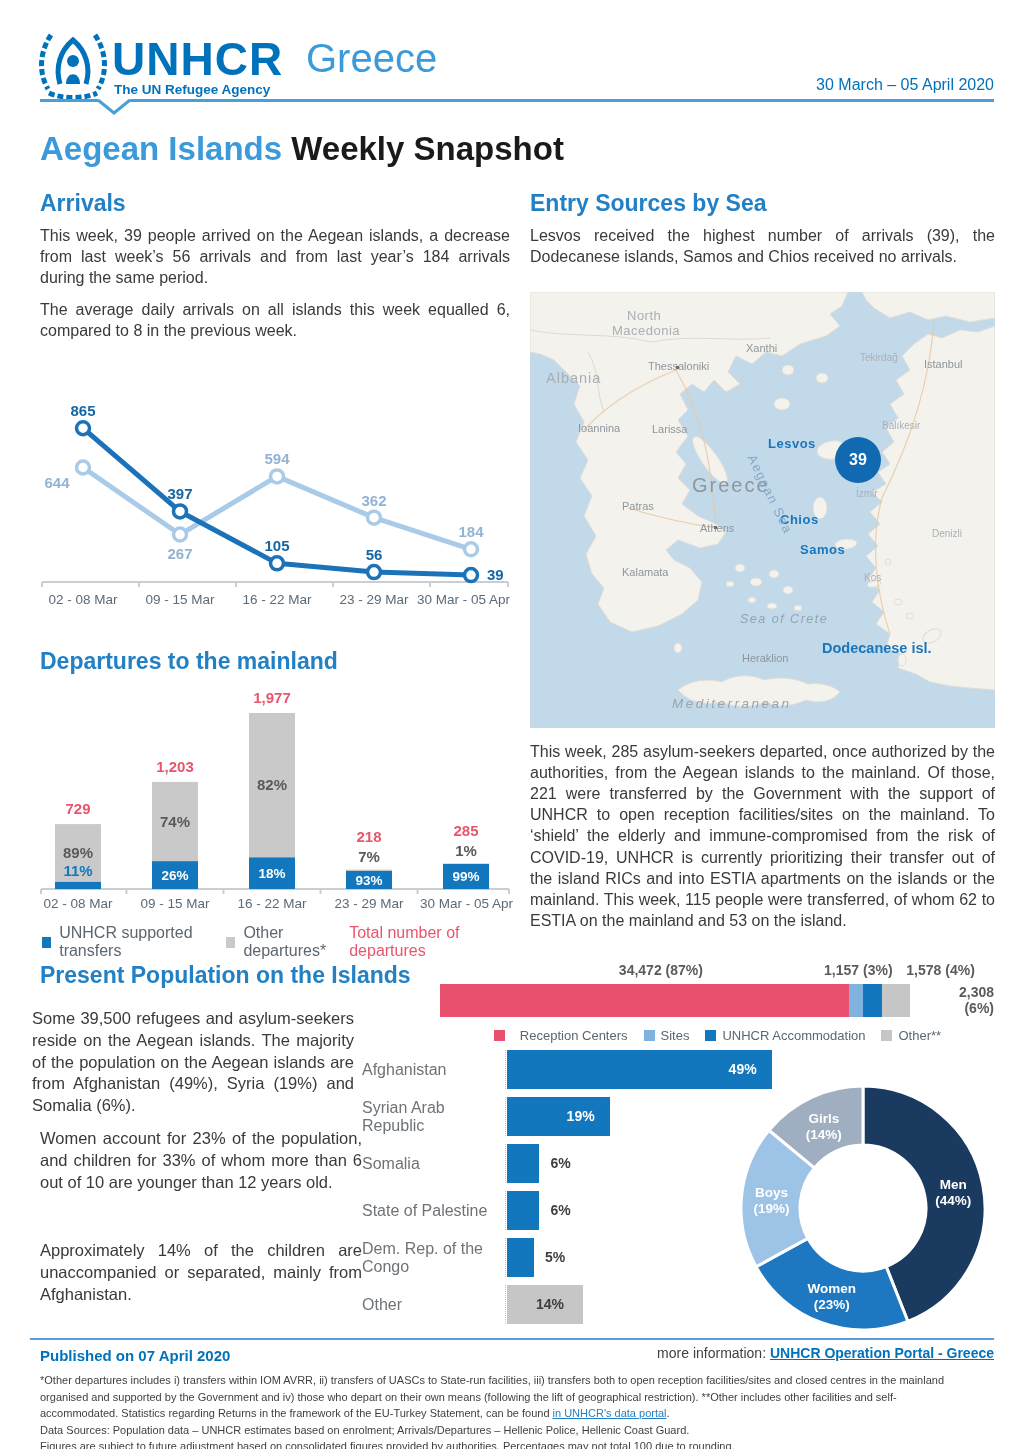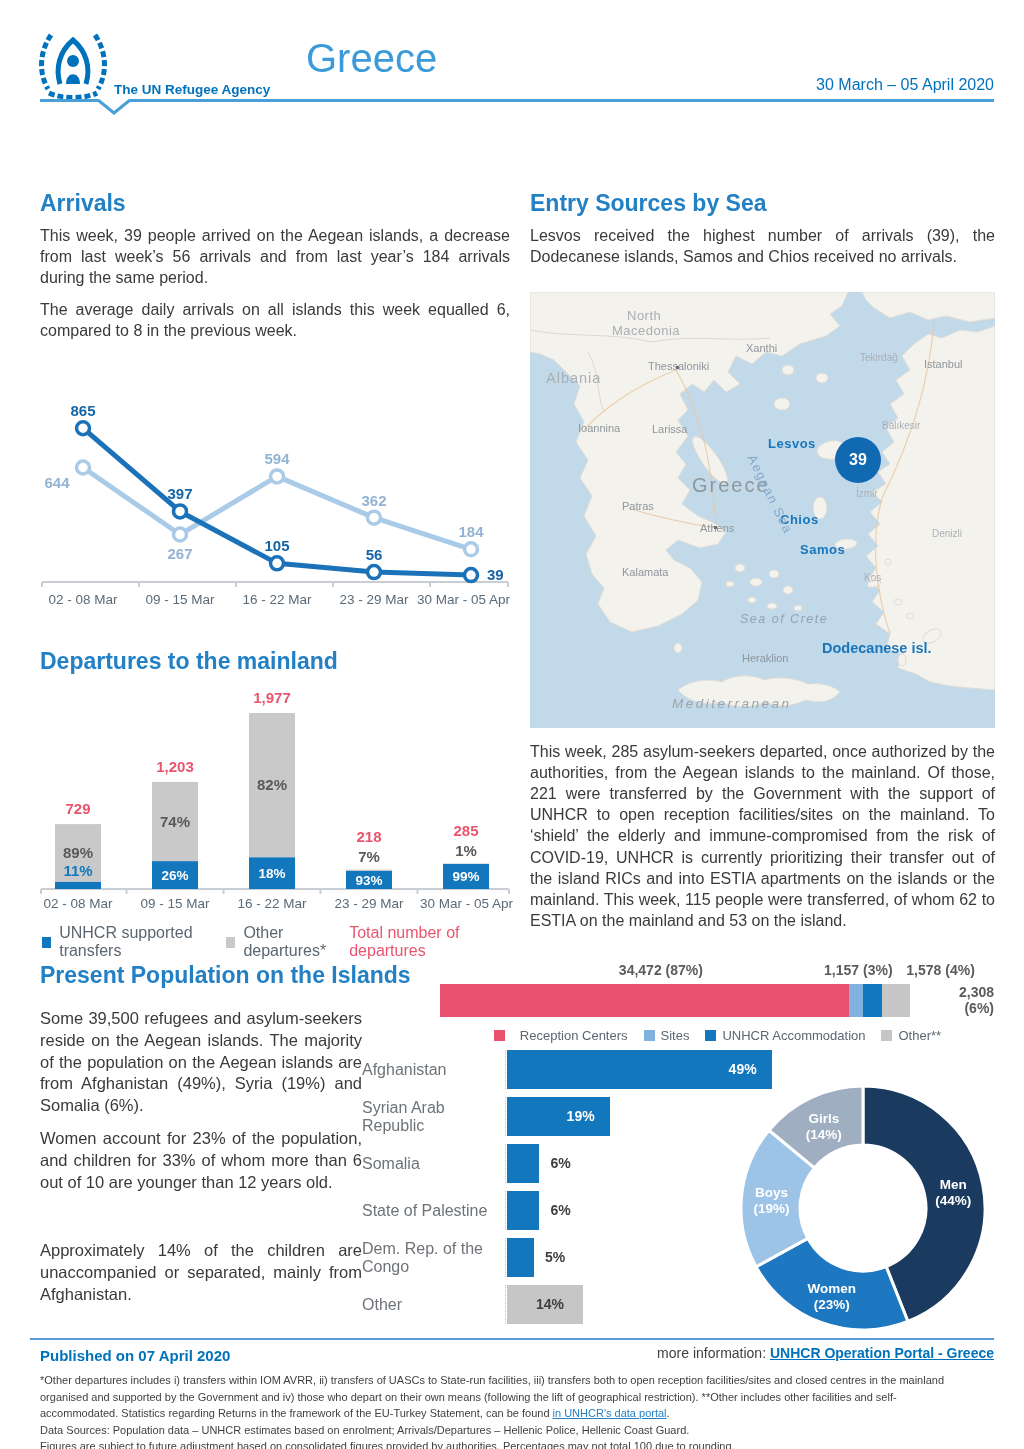--- a/index.html
+++ b/index.html
@@ -67,29 +67,33 @@
 <div class="page">
 
   <svg class="abs" style="left:36px;top:26px" width="74" height="76" viewBox="0 0 74 76">
     <path d="M15,9 C4,25 2,46 12,63" stroke="#0072BC" stroke-width="5" fill="none" stroke-dasharray="6,3"></path>
     <path d="M59,9 C70,25 72,46 62,63" stroke="#0072BC" stroke-width="5" fill="none" stroke-dasharray="6,3"></path>
     <path d="M13,67 C25,73 49,73 61,67" stroke="#0072BC" stroke-width="5" fill="none" stroke-dasharray="6,3"></path>
     <path d="M24,58 C19,41 24,25 37,14 C50,25 55,41 50,58" stroke="#0072BC" stroke-width="5" fill="none"></path>
     <circle cx="37" cy="35" r="6" fill="#0072BC"></circle>
     <path d="M30,58 C30,45 44,45 44,58 Z" fill="#0072BC"></path>
   </svg>
+  <div class="abs wordmark" style="left:112px;top:32px">UNHCR</div>
   <div class="abs tagline" style="left:114px;top:82px">The UN Refugee Agency</div>
   <div class="abs country" style="left:306px;top:36px">Greece</div>
   <div class="abs hdr-date" style="right:30px;top:76px">30 March – 05 April 2020</div>
   <div class="abs rule" style="left:40px;top:99px;width:954px"></div>
   <svg class="abs" style="left:92px;top:98px" width="44" height="18" viewBox="0 0 44 18">
     <rect x="6" y="0" width="32" height="6" fill="#fff"></rect>
     <path d="M6,2 L22,15 L38,2" stroke="#4A9FD8" stroke-width="3" fill="none"></path>
   </svg>
 
+  <div class="abs doc-title" style="left:40px;top:130px">
+    <span class="accent">Aegean Islands</span><span> Weekly Snapshot</span>
+  </div>
 
   <h2 class="sec abs" style="left:40px;top:190px">Arrivals</h2>
   <p class="body abs" style="left:40px;top:225px;width:470px">This week, 39 people arrived on the Aegean islands, a decrease from last week’s 56 arrivals and from last year’s 184 arrivals during the same period.</p>
   <p class="body abs" style="left:40px;top:299px;width:470px">The average daily arrivals on all islands this week equalled 6, compared to 8 in the previous week.</p>
   <svg class="abs" id="arrivals-svg" style="left:40px;top:390px" width="470" height="238" viewBox="0 0 470 238">
       <line x1="2" y1="192" x2="468" y2="192" stroke="#C9CED4" stroke-width="2"></line>
       <line x1="2" y1="192" x2="2" y2="197" stroke="#C9CED4" stroke-width="2"></line>
       <line x1="99" y1="192" x2="99" y2="197" stroke="#C9CED4" stroke-width="2"></line>
       <line x1="196" y1="192" x2="196" y2="197" stroke="#C9CED4" stroke-width="2"></line>
       <line x1="293" y1="192" x2="293" y2="197" stroke="#C9CED4" stroke-width="2"></line>
@@ -257,21 +261,21 @@
         <div class="ml sea-lg" style="left: 142px; top: 404px;">Mediterranean</div>
         <div class="map-dot" style="left: 146px; top: 74px;"></div>
         <div class="map-dot" style="left: 184px; top: 234px;"></div>
       </div>
     <div class="badge" id="map-badge" style="left: 305px; top: 145px;">39</div>
   </div>
 
   <p class="body abs" style="left:530px;top:741px;width:465px">This week, 285 asylum-seekers departed, once authorized by the authorities, from the Aegean islands to the mainland. Of those, 221 were transferred by the Government with the support of UNHCR to open reception facilities/sites on the mainland. To ‘shield’ the elderly and immune-compromised from the risk of COVID-19, UNHCR is currently prioritizing their transfer out of the island RICs and into ESTIA apartments on the islands or the mainland. This week, 115 people were transferred, of whom 62 to ESTIA on the mainland and 53 on the island.</p>
 
   <h2 class="sec abs" style="left:40px;top:962px">Present Population on the Islands</h2>
-  <p class="body abs" style="left:40px;top:1008px;width:322px;font-size:16.5px">Some 39,500 refugees and asylum-seekers reside on the Aegean islands. The majority of the population on the Aegean islands are from Afghanistan (49%), Syria (19%) and Somalia (6%).</p>
+  <p class="body abs" style="left:32px;top:1008px;width:322px;font-size:16.5px">Some 39,500 refugees and asylum-seekers reside on the Aegean islands. The majority of the population on the Aegean islands are from Afghanistan (49%), Syria (19%) and Somalia (6%).</p>
   <p class="body abs" style="left:40px;top:1128px;width:322px;font-size:16.5px">Women account for 23% of the population, and children for 33% of whom more than 6 out of 10 are younger than 12 years old.</p>
   <p class="body abs" style="left:40px;top:1240px;width:322px;font-size:16.5px">Approximately 14% of the children are unaccompanied or separated, mainly from Afghanistan.</p>
 
   <div class="abs acc-wrap" style="left:440px;top:962px" id="acc-block">
       <span class="acc-lab" style="left: 220.9px;">34,472 (87%)</span>
       <span class="acc-lab" style="left: 418.3px;">1,157 (3%)</span>
       <span class="acc-lab" style="left: 500.55px;">1,578 (4%)</span>
       <div class="acc-bar">
         <div style="width: 87%; background: rgb(232, 80, 110);"></div>
         <div style="width: 3%; background: rgb(127, 178, 222);"></div>

